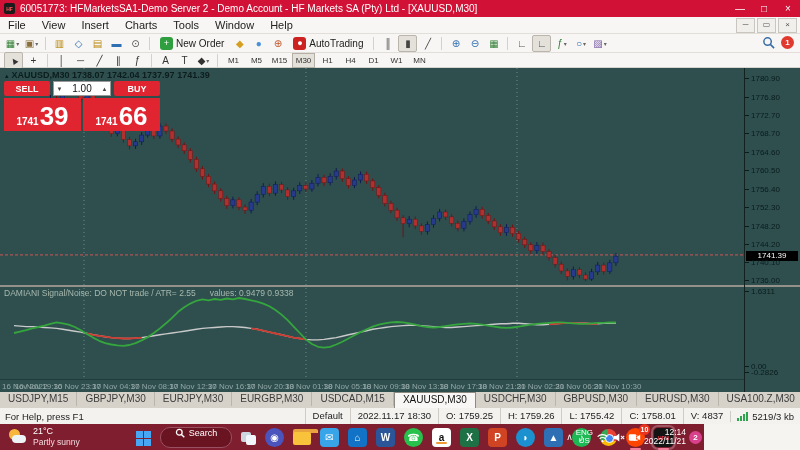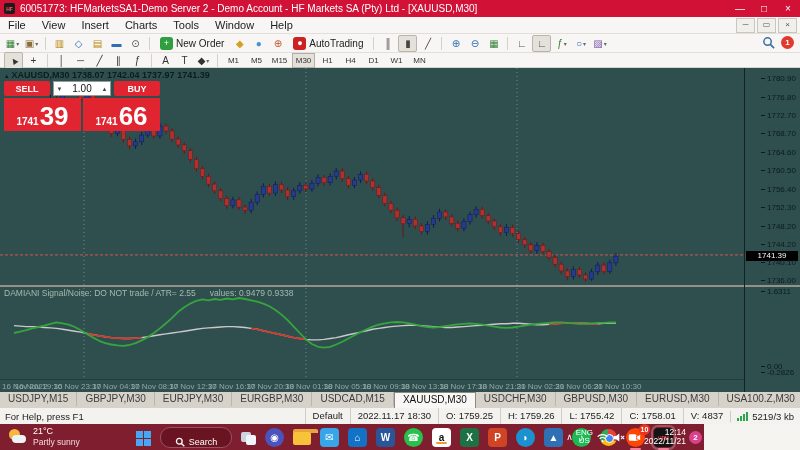--- a/index.html
+++ b/index.html
@@ -37,21 +37,21 @@
   .tf{min-width:17px;padding:0 2px;height:13px;font-size:8px;color:#333;display:inline-flex;
     align-items:center;justify-content:center;margin:0 1px;}
   .tf.active{background:#e4e1db;border:1px solid #b3afa7;}
   #tb-right{position:absolute;right:6px;top:36px;display:flex;align-items:center;gap:6px;}
   #notif-bubble{width:13px;height:13px;border-radius:50%;background:#e03a2f;color:#fff;font-size:8px;
     display:flex;align-items:center;justify-content:center;font-weight:bold;}
   
   #chartwrap{position:absolute;left:0;top:68px;width:800px;height:324px;background:#2f4f4f;overflow:hidden;}
   #plot-svg{position:absolute;left:0;top:0;}
   #scalecol{position:absolute;left:744px;top:0;width:56px;height:324px;border-left:1px solid #11221f;font-size:8px;color:#0b1b1b;}
-  .ptick{position:absolute;left:6px;white-space:nowrap;margin-left:16px;}
+  .ptick{position:absolute;left:6px;white-space:nowrap;}
   .ptick:before{content:"";position:absolute;left:-6px;top:4px;width:4px;height:1px;background:#0b1b1b;}
   #cur-price{position:absolute;left:1px;width:52px;background:#000;color:#fafafa;text-align:center;
     height:10px;line-height:10px;font-size:8px;}
   #splitter{position:absolute;left:0;top:217px;width:800px;height:2px;background:#94908a;}
   #symline{position:absolute;left:5px;top:2px;font-size:9px;color:#0c1d1d;font-weight:bold;}
   #symline .arr{font-size:7px;margin-right:3px;}
   #ind-label{position:absolute;left:4px;top:220px;font-size:8.5px;color:#a7b8ad;white-space:nowrap;}
   #ind-label span{margin-right:14px;}
   #time-axis{position:absolute;left:0;top:311px;width:744px;height:13px;border-top:1px solid #203c3c;
     font-size:8px;color:#93a6a6;}
@@ -87,21 +87,21 @@
   #weather{position:absolute;left:8px;top:2px;display:flex;align-items:center;}
   #weather-icon{position:relative;width:20px;height:20px;margin-right:5px;}
   #weather-icon .sun{position:absolute;left:1px;top:2px;width:11px;height:11px;border-radius:50%;background:#f6b73c;}
   #weather-icon .cloud{position:absolute;left:4px;top:8px;width:14px;height:8px;border-radius:5px;background:#eef3f6;}
   #weather .t1{font-size:9px;line-height:11px;}
   #weather .t2{font-size:8.5px;line-height:10px;color:#f4d9de;}
   #tb-center{position:absolute;left:136px;top:3px;display:flex;align-items:center;gap:9px;}
   #start-grid{width:15px;height:15px;display:grid;grid-template-columns:7px 7px;grid-template-rows:7px 7px;gap:1px;margin-top:2px;}
   #start-grid i{background:#47a7f5;display:block;}
   #search-pill{width:70px;height:19px;border-radius:10px;background:#6b1421;border:1px solid #995060;
-    display:flex;align-items:flex-end;justify-content:center;font-size:9px;color:#fff;gap:4px;}
+    display:flex;align-items:flex-start;justify-content:center;font-size:9px;color:#fff;gap:4px;}
   .chip{position:relative;width:19px;height:19px;display:flex;align-items:center;justify-content:center;
     font-size:10px;font-weight:bold;}
   .chip.sq{border-radius:4px;}
   .chip.ci{border-radius:50%;}
   .chip .badge{position:absolute;top:-4px;right:-5px;background:#e8351f;color:#fff;font-size:7px;
     min-width:11px;height:11px;border-radius:6px;display:flex;align-items:center;justify-content:center;font-weight:bold;}
   .chip .runline{position:absolute;bottom:-3px;left:4px;width:11px;height:2px;border-radius:1px;background:#f27e9b;}
   .chip.activeapp{outline:2px solid rgba(255,255,255,.25);outline-offset:1px;background-clip:padding-box;}
   #chrome-ball{width:17px;height:17px;border-radius:50%;
     background:conic-gradient(#ea4335 0 33%,#fbbc05 33% 66%,#34a853 66% 100%);position:relative;}

